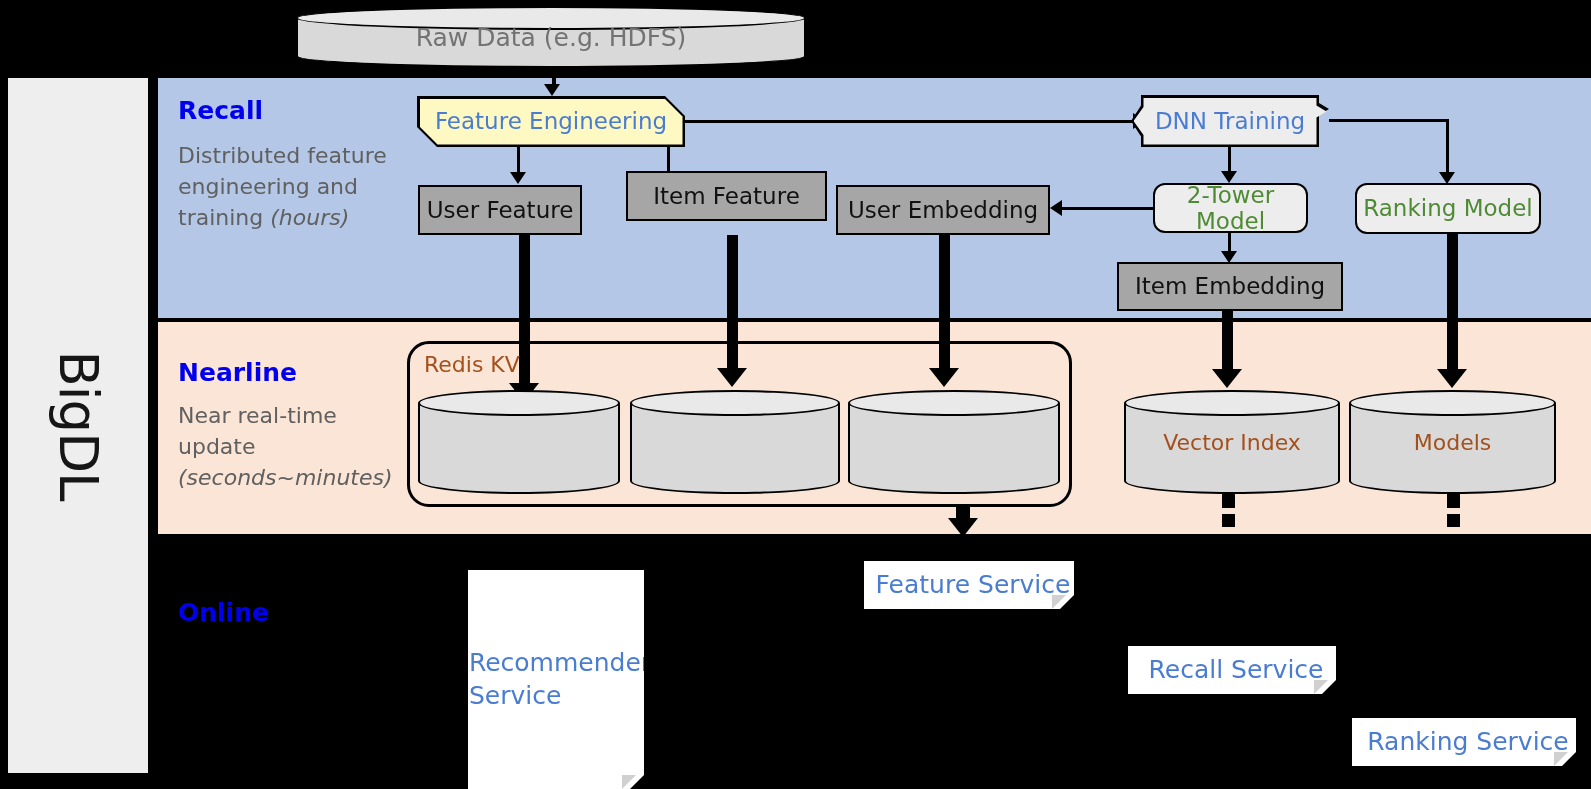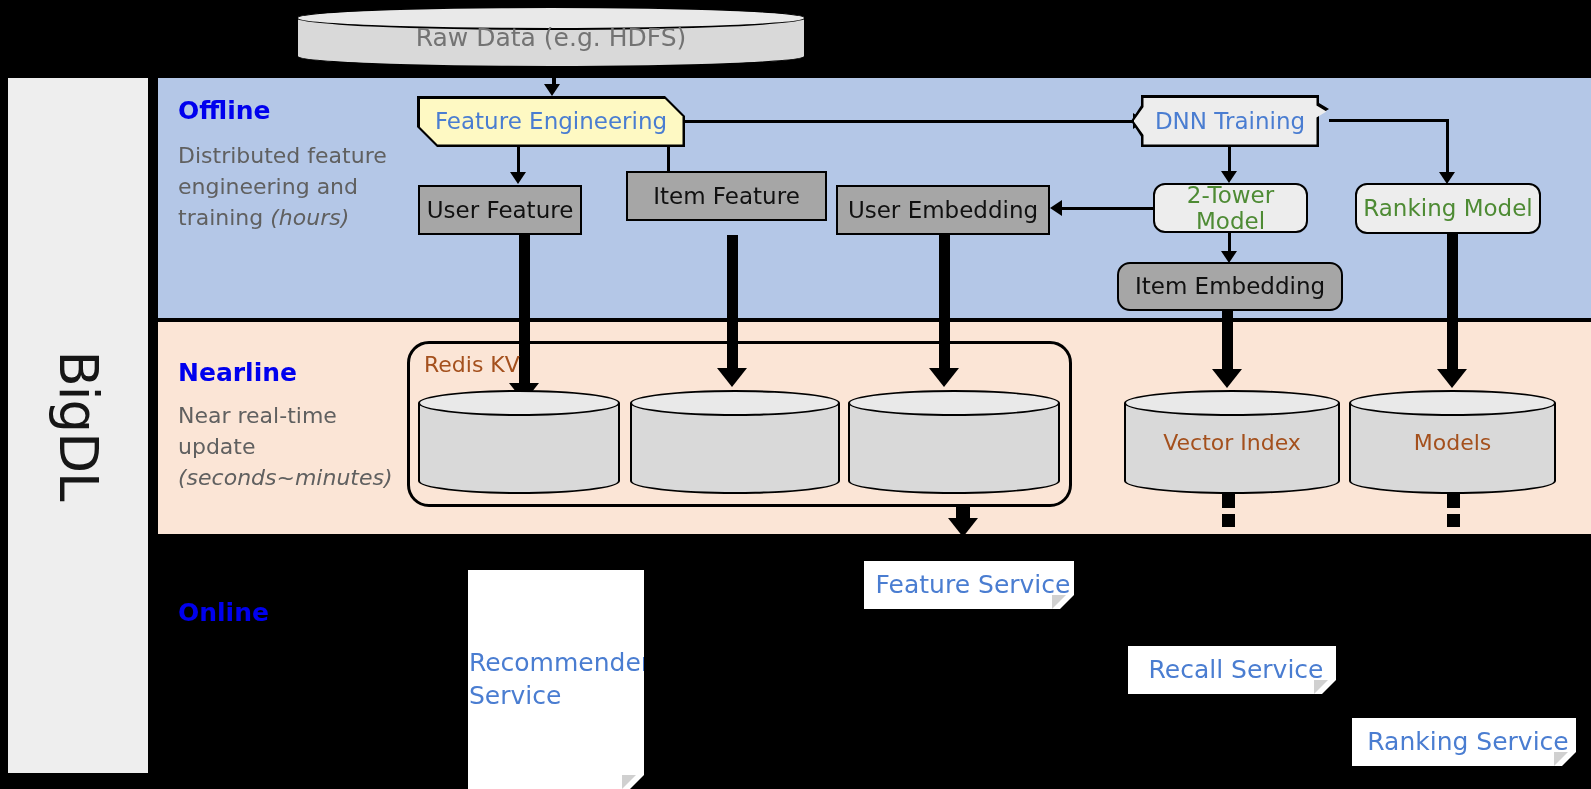--- a/index.html
+++ b/index.html
@@ -119,21 +119,21 @@
 <div class="canvas">
 
   <div class="band" id="band-offline"></div>
   <div class="band" id="band-nearline"></div>
   <div class="band" id="band-online"></div>
 
   <div id="bigdl-rail">
     <div id="bigdl-label">BigDL</div>
   </div>
 
-  <div class="band-title" id="offline-title">Offline</div>
+  <div class="band-title" id="offline-title">Recall</div>
   <div class="band-sub" id="offline-sub"><span>Distributed feature engineering and training </span><i>(hours)</i></div>
 
   <div class="band-title" id="nearline-title">Nearline</div>
   <div class="band-sub" id="nearline-sub"><span>Near real-time update </span><i>(seconds~minutes)</i></div>
 
   <div class="band-title" id="online-title">Online</div>
 
   <div class="cyl" id="cyl-rawdata">
     <div class="bot"></div>
     <div class="body"></div>
@@ -162,21 +162,21 @@
   <div class="ln" style="left:1228px;top:147px;width:3px;height:27px;"></div>
   <div class="ahead down" style="left:1221px;top:171px;"></div>
 
   <div class="ln" style="left:1329px;top:119px;width:120px;height:3px;"></div>
   <div class="ln" style="left:1446px;top:119px;width:3px;height:56px;"></div>
   <div class="ahead down" style="left:1439px;top:172px;"></div>
 
   <div class="node grey-box" style="left:418px;top:185px;width:164px;height:50px;">User Feature</div>
   <div class="node grey-box" style="left:626px;top:171px;width:201px;height:50px;">Item Feature</div>
   <div class="node grey-box" style="left:836px;top:185px;width:214px;height:50px;">User Embedding</div>
-  <div class="node grey-box" style="left:1117px;top:262px;width:226px;height:49px;border-radius:13px;">Item Embedding</div>
+  <div class="node grey-box" style="left:1117px;top:262px;width:226px;height:49px;">Item Embedding</div>
 
   <div class="node proc-box proc-green rounded" style="left:1153px;top:183px;width:155px;height:50px;">2-Tower Model</div>
   <div class="node proc-box proc-green rounded" style="left:1355px;top:183px;width:186px;height:51px;">Ranking Model</div>
 
   <div class="ln" style="left:1062px;top:207px;width:92px;height:3px;"></div>
   <div class="ahead left" style="left:1050px;top:200px;"></div>
 
   <div class="ln" style="left:1228px;top:233px;width:3px;height:22px;"></div>
   <div class="ahead down" style="left:1221px;top:251px;"></div>
 

